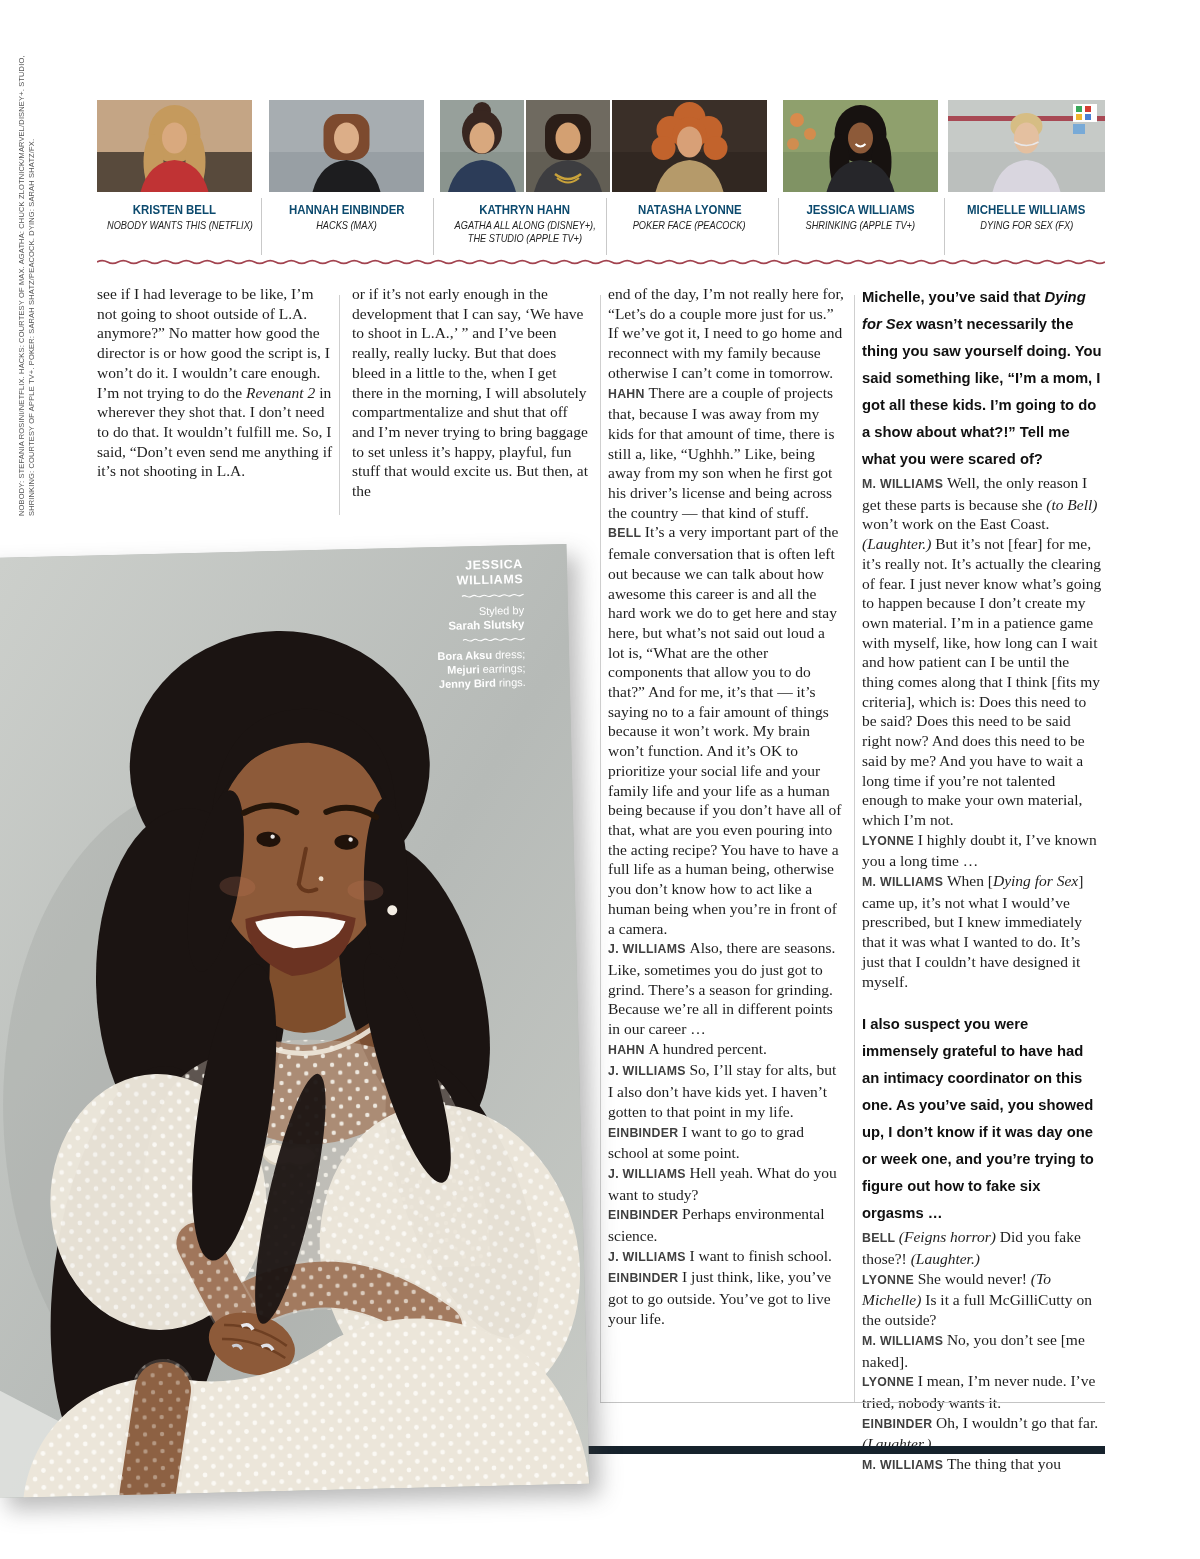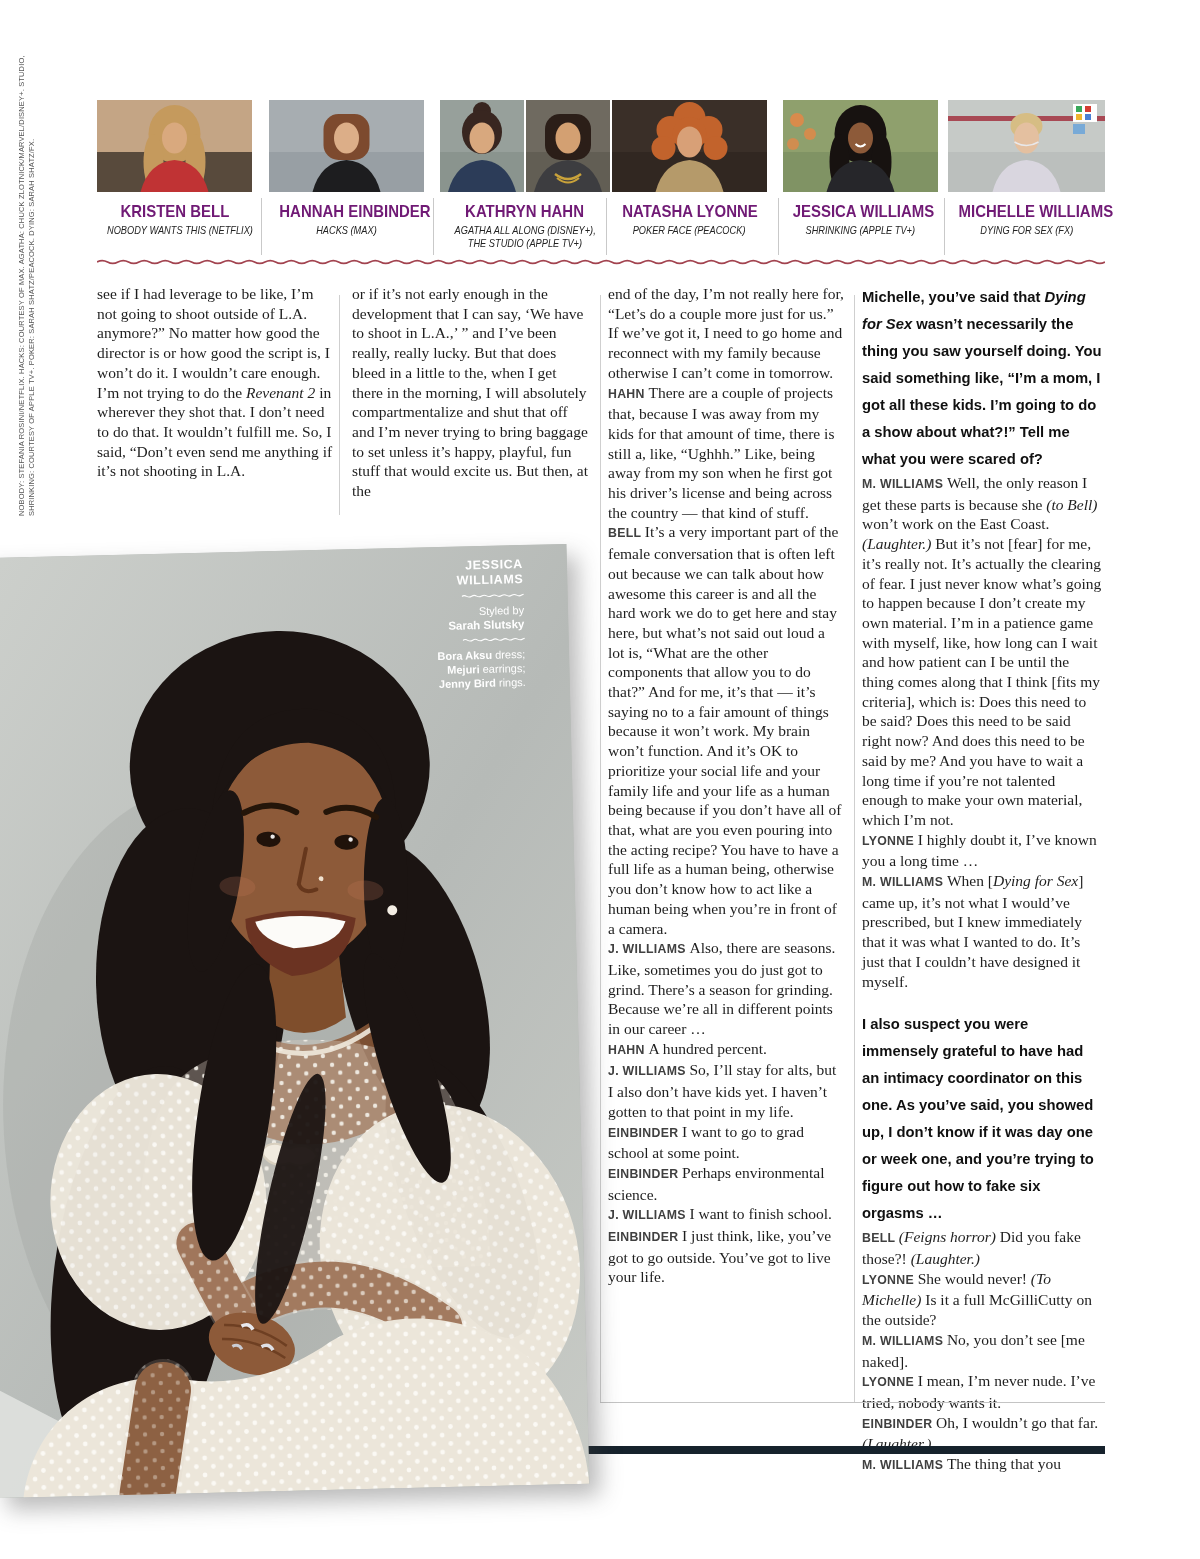--- a/index.html
+++ b/index.html
@@ -10,21 +10,21 @@
   .credits-vertical{position:absolute;left:17px;top:516px;width:400px;
     transform:rotate(-90deg);transform-origin:0 0;
     font-family:"Liberation Sans",sans-serif;font-size:7.5px;line-height:9.5px;
     color:#555;letter-spacing:.15px;white-space:nowrap;}
 
   
   .cast-cell{position:absolute;top:100px;text-align:center;}
   .thumb-row{display:flex;gap:2px;justify-content:center;}
   .thumb-row svg{display:block;}
   .cast-name{margin-top:10px;font-family:"Liberation Sans",sans-serif;font-weight:700;
-    font-size:17px;color:#701a75;white-space:nowrap;}
+    font-size:13px;color:#0c4a6e;white-space:nowrap;}
   .cast-credit{margin-top:2px;font-family:"Liberation Sans",sans-serif;font-style:italic;
     font-size:10.5px;line-height:13px;color:#222;white-space:nowrap;}
   .cond{display:inline-block;transform:scaleX(.88);transform-origin:50% 50%;}
   .cast-divider{position:absolute;top:198px;width:1px;height:57px;background:#c9c9c9;}
 
   .wavy{position:absolute;left:97px;top:254px;}
 
   
   .col{position:absolute;top:284px;width:237px;color:#1e1e1e;
        font-size:15.5px;line-height:19.7px;}
@@ -211,20 +211,21 @@
       <p class="body"><span>or if it’s not early enough in the development that I can say, ‘We have to shoot in L.A.,’ ” and I’ve been really, really lucky. But that does bleed in a little to the, when I get there in the morning, I will absolutely compartmentalize and shut that off and I’m never trying to bring baggage to set unless it’s happy, playful, fun stuff that would excite us. But then, at the</span></p>
     </div>
   <div class="col" style="left:608px">
       <p class="body"><span>end of the day, I’m not really here for, “Let’s do a couple more just for us.” If we’ve got it, I need to go home and reconnect with my family because otherwise I can’t come in tomorrow.</span></p>
       <p class="body"><span class="r-sp">HAHN </span><span>There are a couple of projects that, because I was away from my kids for that amount of time, there is still a, like, “Ughhh.” Like, being away from my son when he first got his driver’s license and being across the country — that kind of stuff.</span></p>
       <p class="body"><span class="r-sp">BELL </span><span>It’s a very important part of the female conversation that is often left out because we can talk about how awesome this career is and all the hard work we do to get here and stay here, but what’s not said out loud a lot is, “What are the other components that allow you to do that?” And for me, it’s that — it’s saying no to a fair amount of things because it won’t work. My brain won’t function. And it’s OK to prioritize your social life and your family life and your life as a human being because if you don’t have all of that, what are you even pouring into the acting recipe? You have to have a full life as a human being, otherwise you don’t know how to act like a human being when you’re in front of a camera.</span></p>
       <p class="body"><span class="r-sp">J. WILLIAMS </span><span>Also, there are seasons. Like, sometimes you do just got to grind. There’s a season for grinding. Because we’re all in different points in our career …</span></p>
       <p class="body"><span class="r-sp">HAHN </span><span>A hundred percent.</span></p>
       <p class="body"><span class="r-sp">J. WILLIAMS </span><span>So, I’ll stay for alts, but I also don’t have kids yet. I haven’t gotten to that point in my life.</span></p>
       <p class="body"><span class="r-sp">EINBINDER </span><span>I want to go to grad school at some point.</span></p>
+      <p class="body"><span class="r-sp">J. WILLIAMS </span><span>Hell yeah. What do you want to study?</span></p>
       <p class="body"><span class="r-sp">EINBINDER </span><span>Perhaps environmental science.</span></p>
       <p class="body"><span class="r-sp">J. WILLIAMS </span><span>I want to finish school.</span></p>
       <p class="body"><span class="r-sp">EINBINDER </span><span>I just think, like, you’ve got to go outside. You’ve got to live your life.</span></p>
     </div>
   <div class="col" style="left:862px;width:240px">
       <p class="question"><span>Michelle, you’ve said that </span><span class="r-i">Dying for Sex</span><span> wasn’t necessarily the thing you saw yourself doing. You said something like, “I’m a mom, I got all these kids. I’m going to do a show about what?!” Tell me what you were scared of?</span></p>
       <p class="body"><span class="r-sp">M. WILLIAMS </span><span>Well, the only reason I get these parts is because she </span><span class="r-i">(to Bell)</span><span> won’t work on the East Coast. </span><span class="r-i">(Laughter.)</span><span> But it’s not [fear] for me, it’s really not. It’s actually the clearing of fear. I just never know what’s going to happen because I don’t create my own material. I’m in a patience game with myself, like, how long can I wait and how patient can I be until the thing comes along that I think [fits my criteria], which is: Does this need to be said? Does this need to be said right now? And does this need to be said by me? And you have to wait a long time if you’re not talented enough to make your own material, which I’m not.</span></p>
       <p class="body"><span class="r-sp">LYONNE </span><span>I highly doubt it, I’ve known you a long time …</span></p>
       <p class="body"><span class="r-sp">M. WILLIAMS </span><span>When [</span><span class="r-i">Dying for Sex</span><span>] came up, it’s not what I would’ve prescribed, but I knew immediately that it was what I wanted to do. It’s just that I couldn’t have designed it myself.</span></p>
       <p class="question gap"><span>I also suspect you were immensely grateful to have had an intimacy coordinator on this one. As you’ve said, you showed up, I don’t know if it was day one or week one, and you’re trying to figure out how to fake six orgasms …</span></p>

